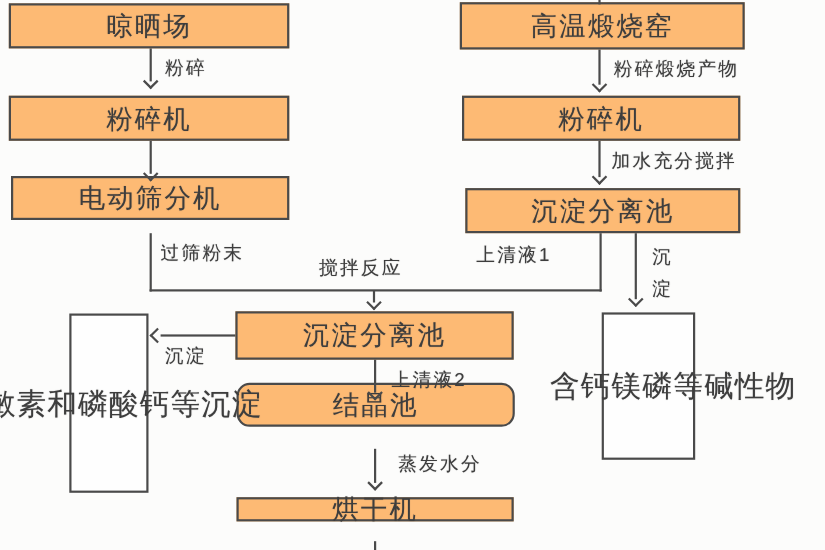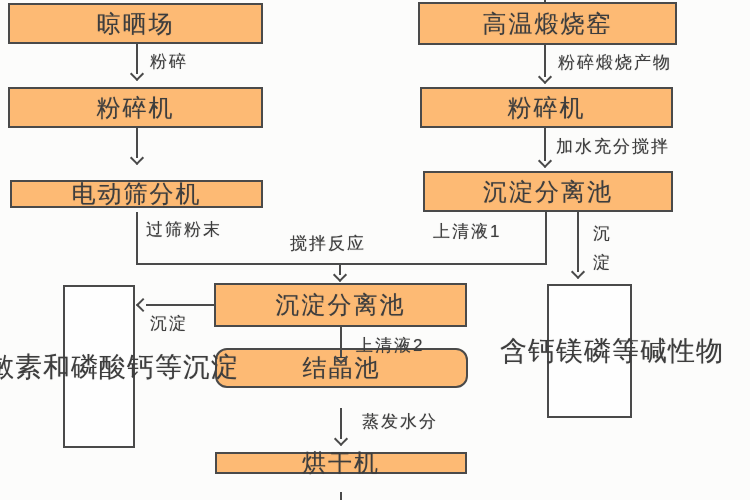--- a/index.html
+++ b/index.html
@@ -51,21 +51,21 @@
 </style>
 </head>
 <body>
 
 <div id="canvas">
 
   <div class="box" style="left:8px;top:3px;width:255px;height:41px;">晾晒场</div>
 
   <div class="box" style="left:8px;top:87px;width:255px;height:41px;">粉碎机</div>
 
-  <div class="box" style="left:10px;top:180px;width:253px;height:28px;">电动筛分机</div>
+  <div class="box" style="left:10px;top:160px;width:253px;height:40px;">电动筛分机</div>
 
   <div class="box" style="left:418px;top:2px;width:259px;height:43px;">高温煅烧窑</div>
 
   <div class="box" style="left:420px;top:87px;width:253px;height:41px;">粉碎机</div>
 
   <div class="box" style="left:423px;top:171px;width:250px;height:41px;">沉淀分离池</div>
 
   <div class="box" style="left:214px;top:283px;width:253px;height:44px;">沉淀分离池</div>
 
   <div class="box" style="left:215px;top:348px;width:253px;height:40px;border-radius:12px;">结晶池</div>

